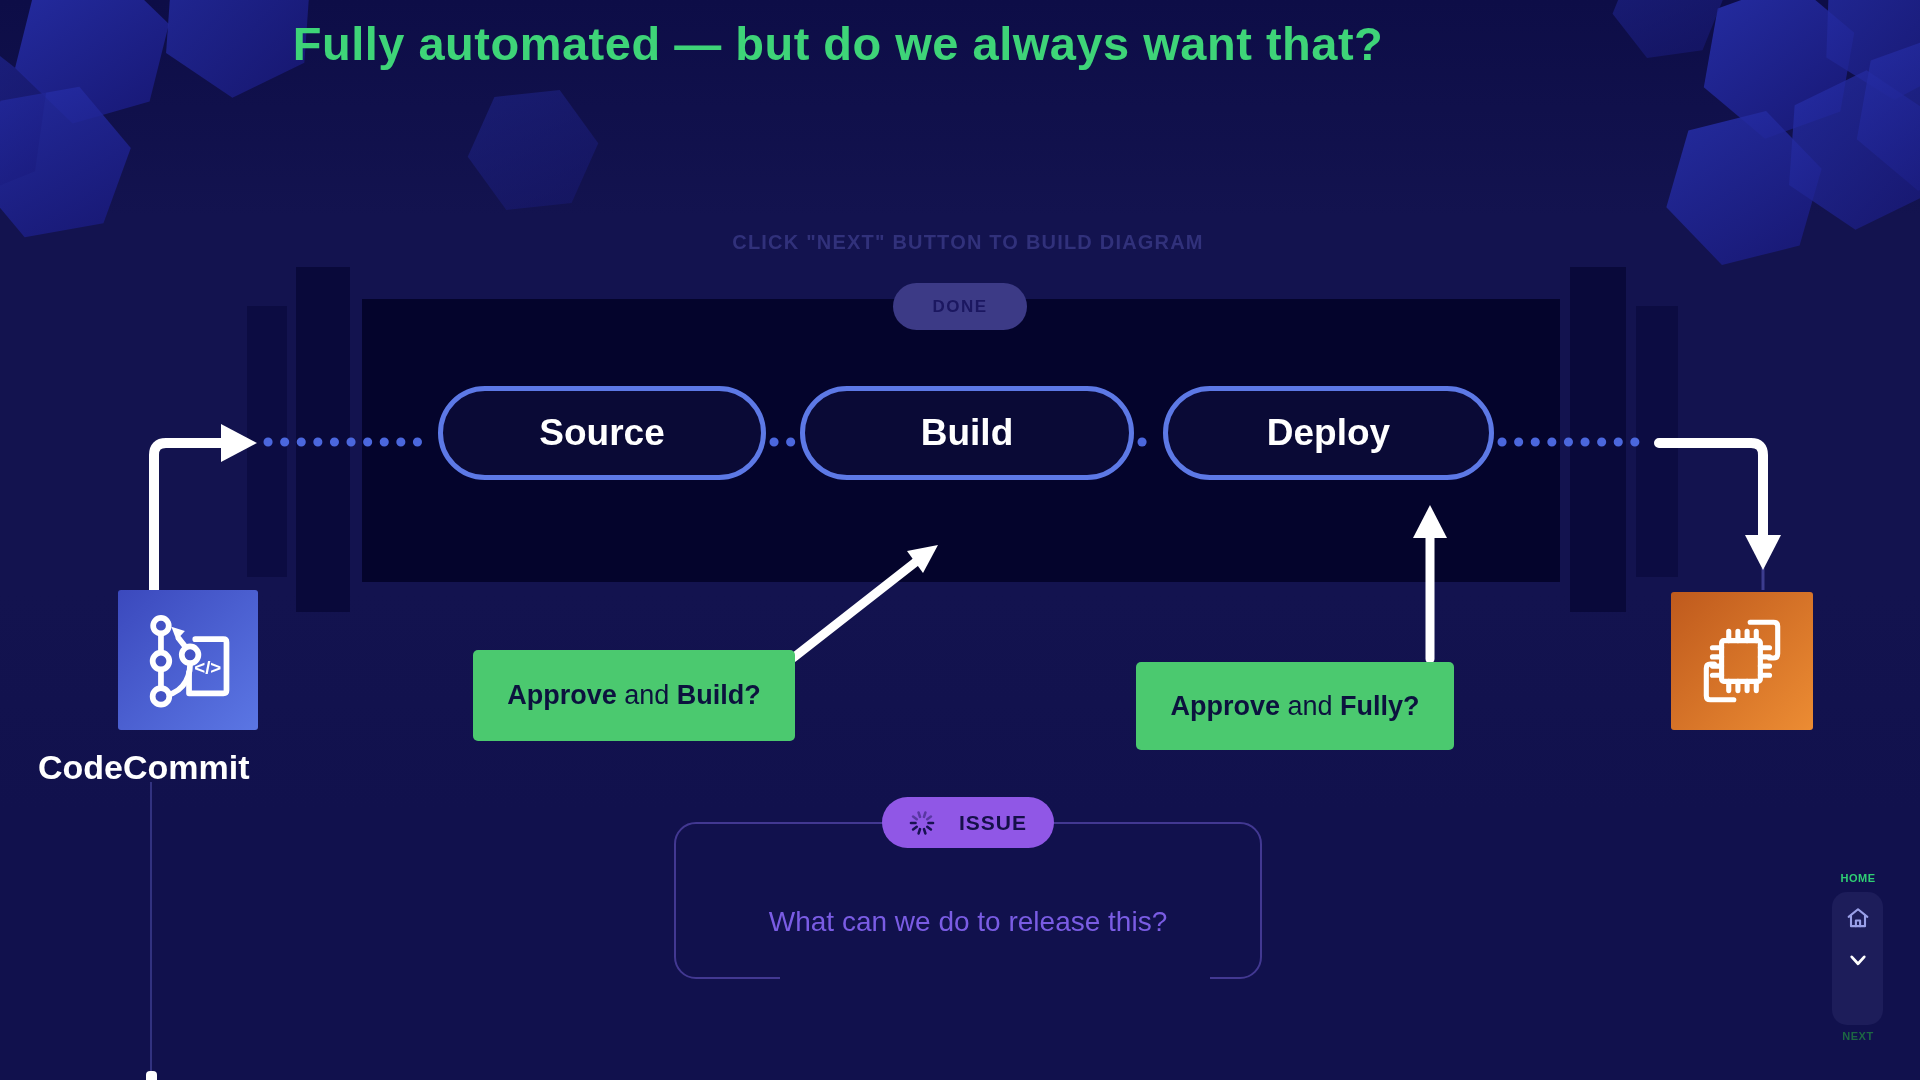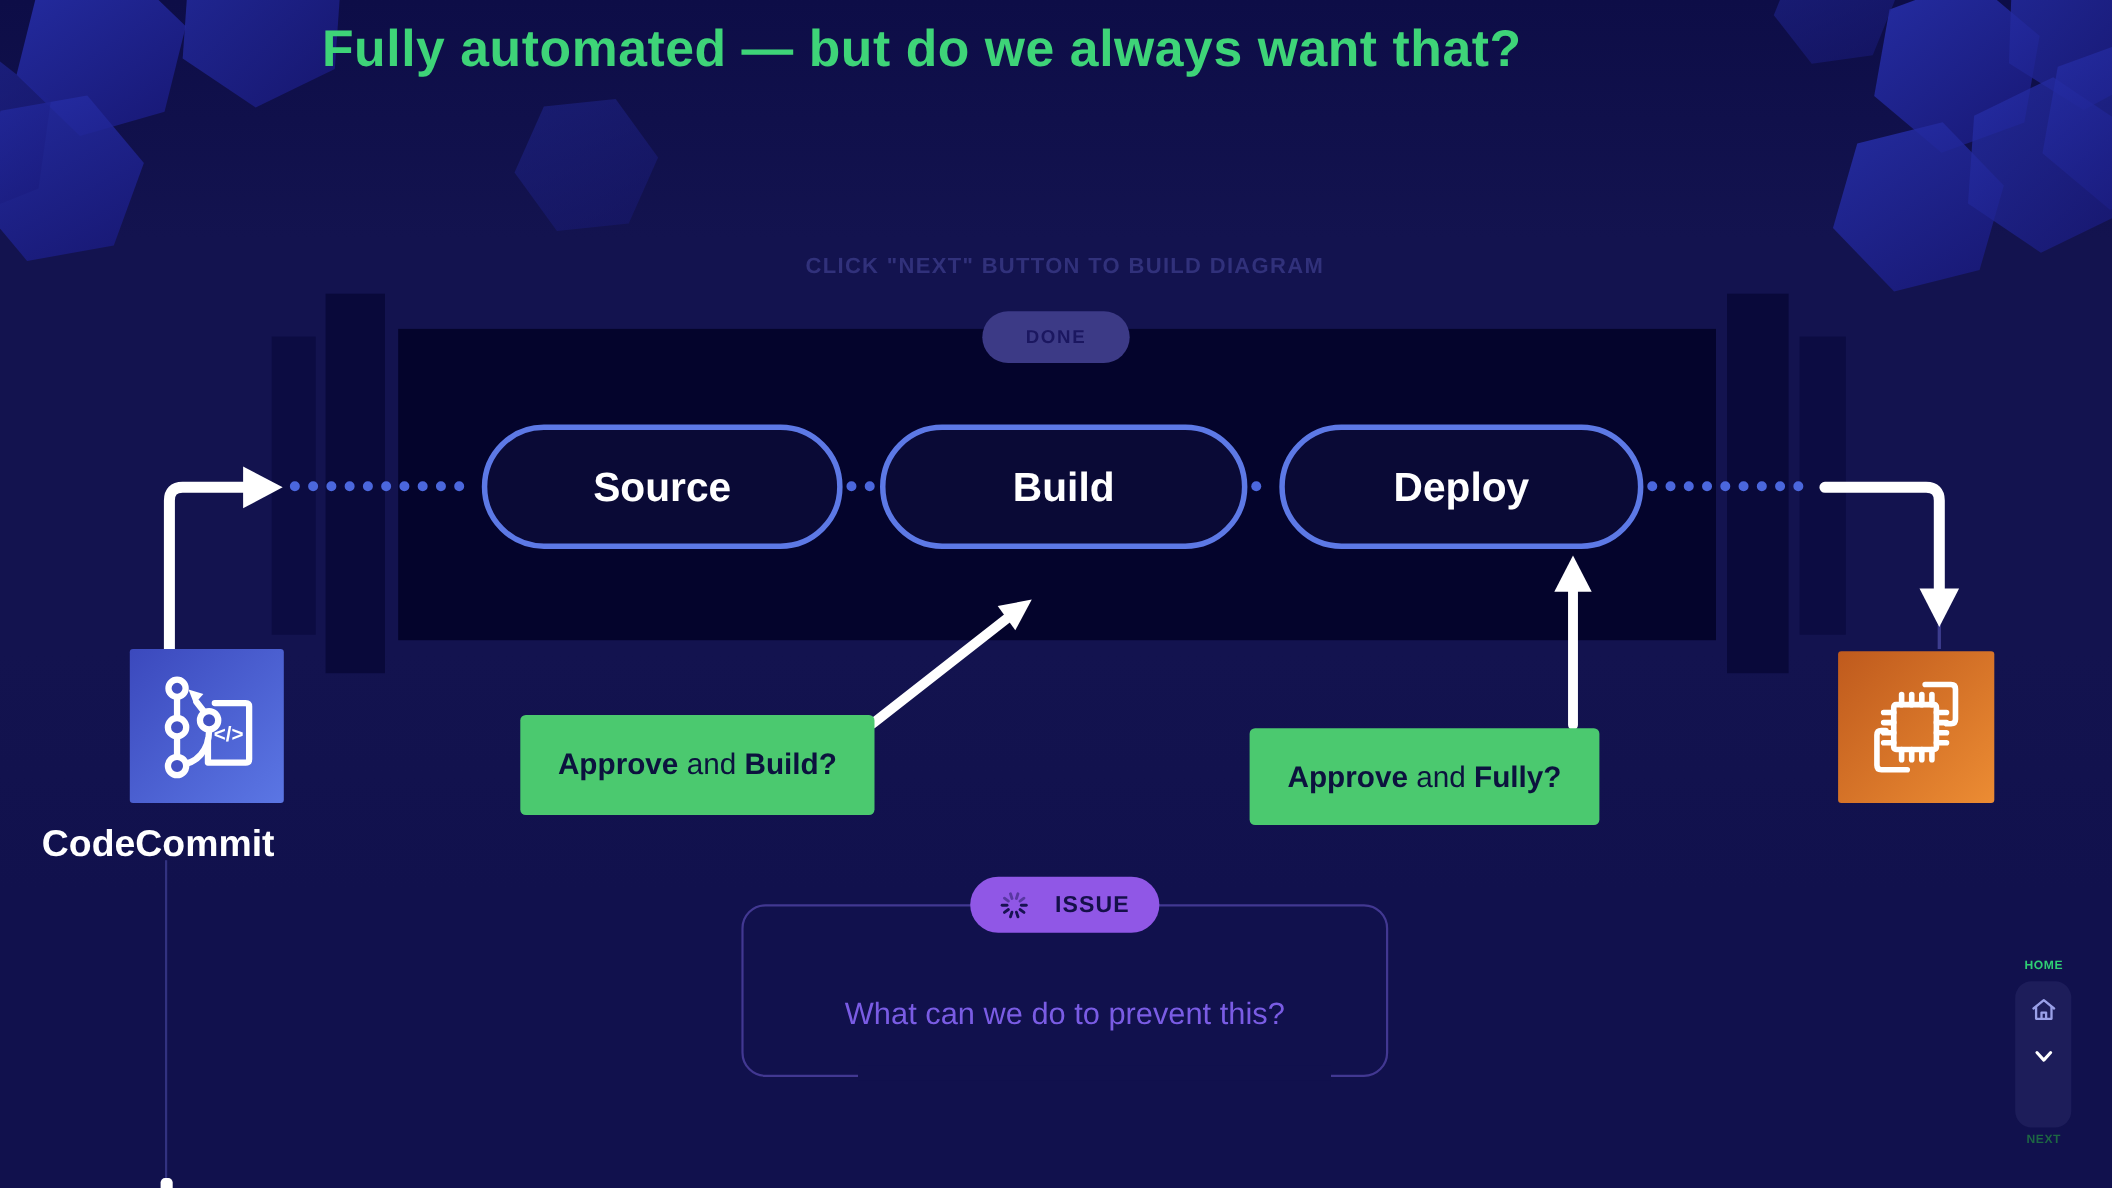--- a/index.html
+++ b/index.html
@@ -27,21 +27,21 @@
   .barR2 { left: 1636px; top: 306px; width: 42px; height: 271px; background: #0c0c42; }
 
   .done-btn {
     left: 893px; top: 283px; width: 134px; height: 47px; border-radius: 24px;
     background: #3c3a86; color: #1b1760; font-size: 17px; font-weight: bold;
     letter-spacing: 1.5px; display: flex; align-items: center; justify-content: center;
     border: none; cursor: pointer;
   }
 
   .pill {
-    top: 386px; height: 113px; border: 5px solid #5d79e6; border-radius: 57px;
+    top: 386px; height: 94px; border: 5px solid #5d79e6; border-radius: 57px;
     background: #0a0a36; color: #ffffff; font-size: 37px; font-weight: bold;
     display: flex; align-items: center; justify-content: center;
   }
   .pill.source { left: 438px;  width: 328px; }
   .pill.build  { left: 800px;  width: 334px; }
   .pill.deploy { left: 1163px; width: 331px; }
 
   .node-icon { width: 140px; height: 140px; border-radius: 3px; display:flex; align-items:center; justify-content:center; }
   .node-icon.cc  { left: 118px;  top: 590px; background: linear-gradient(135deg,#3b49bd,#5b76e4); }
   .node-icon.ws  { left: 1671px; top: 592px; width:142px; height:138px; background: linear-gradient(135deg,#bf5a1d,#ec8c33); }
@@ -218,21 +218,21 @@
         <line x1="7.74" y1="16.82" x2="4.1" y2="19.47"></line>
         <line x1="6.5" y1="13" x2="2" y2="13"></line>
         <line x1="7.74" y1="9.18" x2="4.1" y2="6.53" opacity="0.45"></line>
         <line x1="10.99" y1="6.82" x2="9.6" y2="2.54" opacity="0.45"></line>
         <line x1="15.01" y1="6.82" x2="16.4" y2="2.54" opacity="0.45"></line>
         <line x1="18.26" y1="9.18" x2="21.9" y2="6.53" opacity="0.45"></line>
       </g>
     </svg>
     <span class="txt">ISSUE</span>
   </div>
-  <div class="abs issue-line l2">What can we do to prevent this?</div>
+  <div class="abs issue-line l2">What can we do to release this?</div>
 
   <div class="abs nav-label nav-home">HOME</div>
   <div class="abs nav-panel">
     <button class="nav-btn home">
       <svg viewBox="0 0 24 24" width="28" height="28">
         <g stroke="#9aa0e8" stroke-width="1.8" fill="none" stroke-linecap="round" stroke-linejoin="round">
           <path d="M4,11 L12,4.5 L20,11"></path>
           <path d="M6,10.2 V19 H18 V10.2"></path>
           <path d="M10.2,19 V14.2 H13.8 V19"></path>
         </g>

